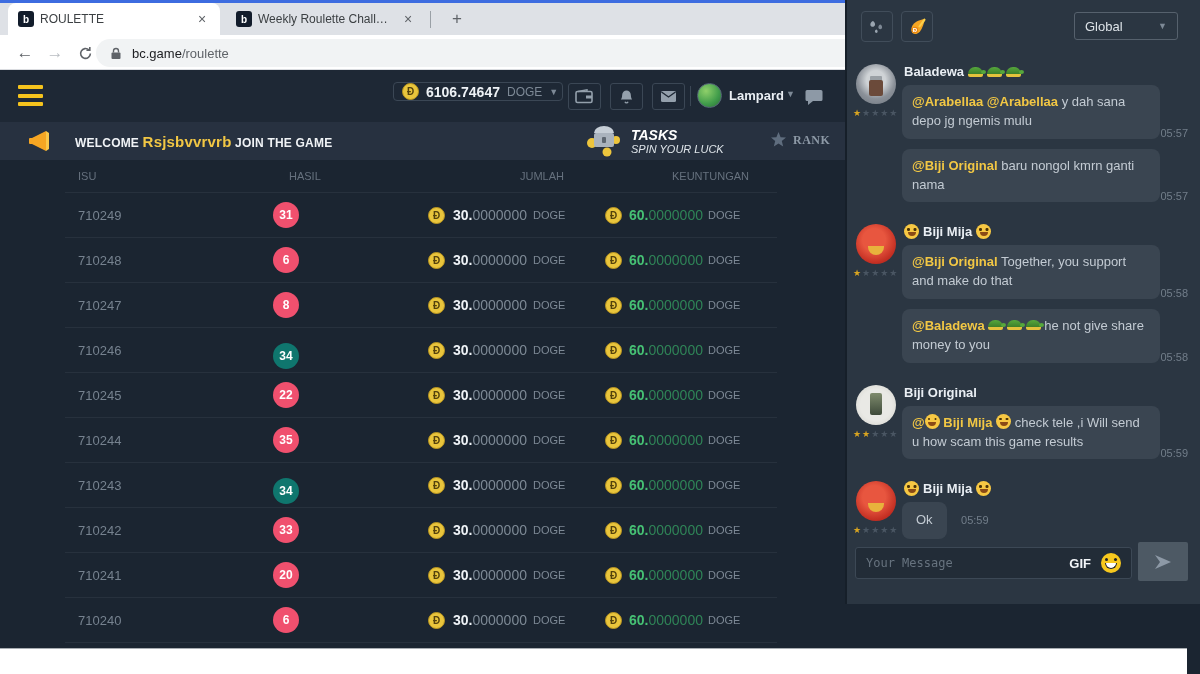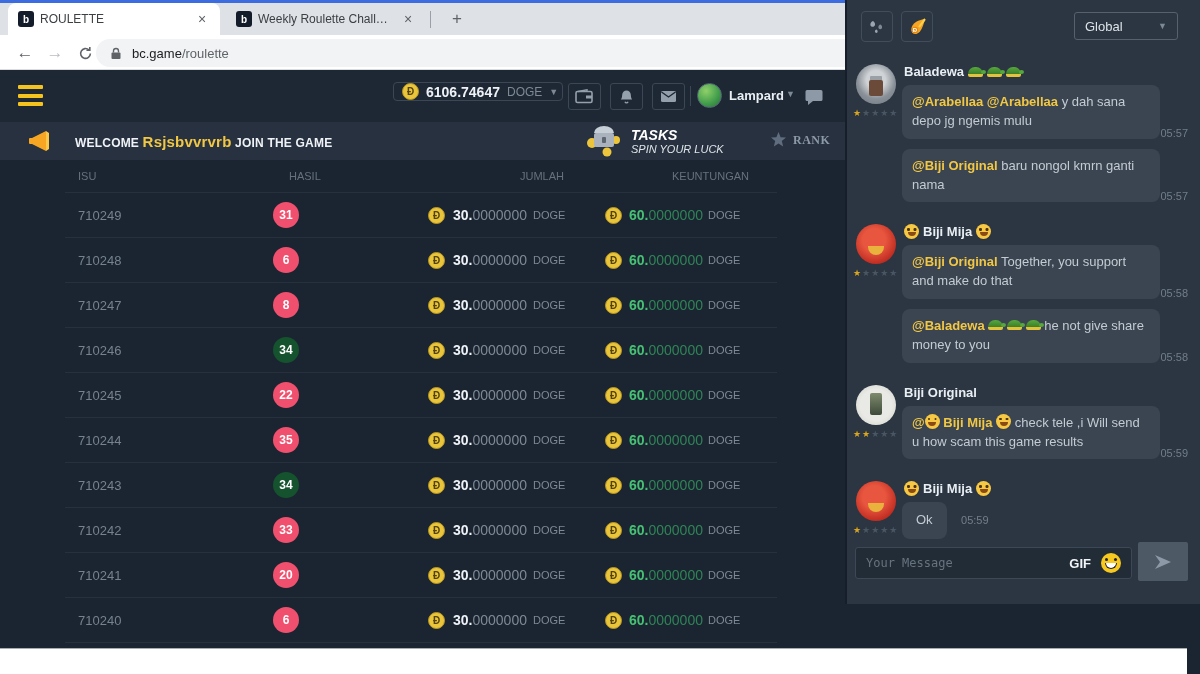--- a/index.html
+++ b/index.html
@@ -63,21 +63,21 @@
   
   .table-wrap { position:absolute; top:90px; left:65px; width:712px; }
   .thead { position:relative; height:32px; }
   .th { position:absolute; top:10px; font-size:11px; color:#66717e; }
   .th0 { left:13px; } .th1 { left:224px; } .th2 { left:455px; } .th3 { left:607px; }
   .trow { position:relative; height:45px; border-bottom:1px solid #27313d; cursor:pointer; }
   .tbody { border-top:1px solid #27313d; }
   .c-id { position:absolute; left:13px; top:15px; font-size:13px; color:#76828f; }
   .c-badge { position:absolute; left:208px; top:9px; width:26px; height:26px; border-radius:50%; color:#fff; font-size:12px; font-weight:bold; display:flex; align-items:center; justify-content:center; }
   .badge-red { background:#f0506e; }
-  .badge-black { background:#14532d; }
+  .badge-black { background:#0f766e;margin-top:6px; }
   .c-coin1 { position:absolute; left:363px; top:14px; }
   .c-amt { position:absolute; left:388px; top:14px; font-size:14px; }
   .c-amt b { color:#eef2f6; } .c-amt i { font-style:normal; color:#7d8995; }
   .c-cur1 { position:absolute; left:468px; top:16px; font-size:11px; color:#7d8995; }
   .c-coin2 { position:absolute; left:540px; top:14px; }
   .c-prof { position:absolute; left:564px; top:14px; font-size:14px; }
   .c-prof b { color:#46c174; } .c-prof i { font-style:normal; color:#2f8457; }
   .c-cur2 { position:absolute; left:643px; top:16px; font-size:11px; color:#7d8995; }
 
   

